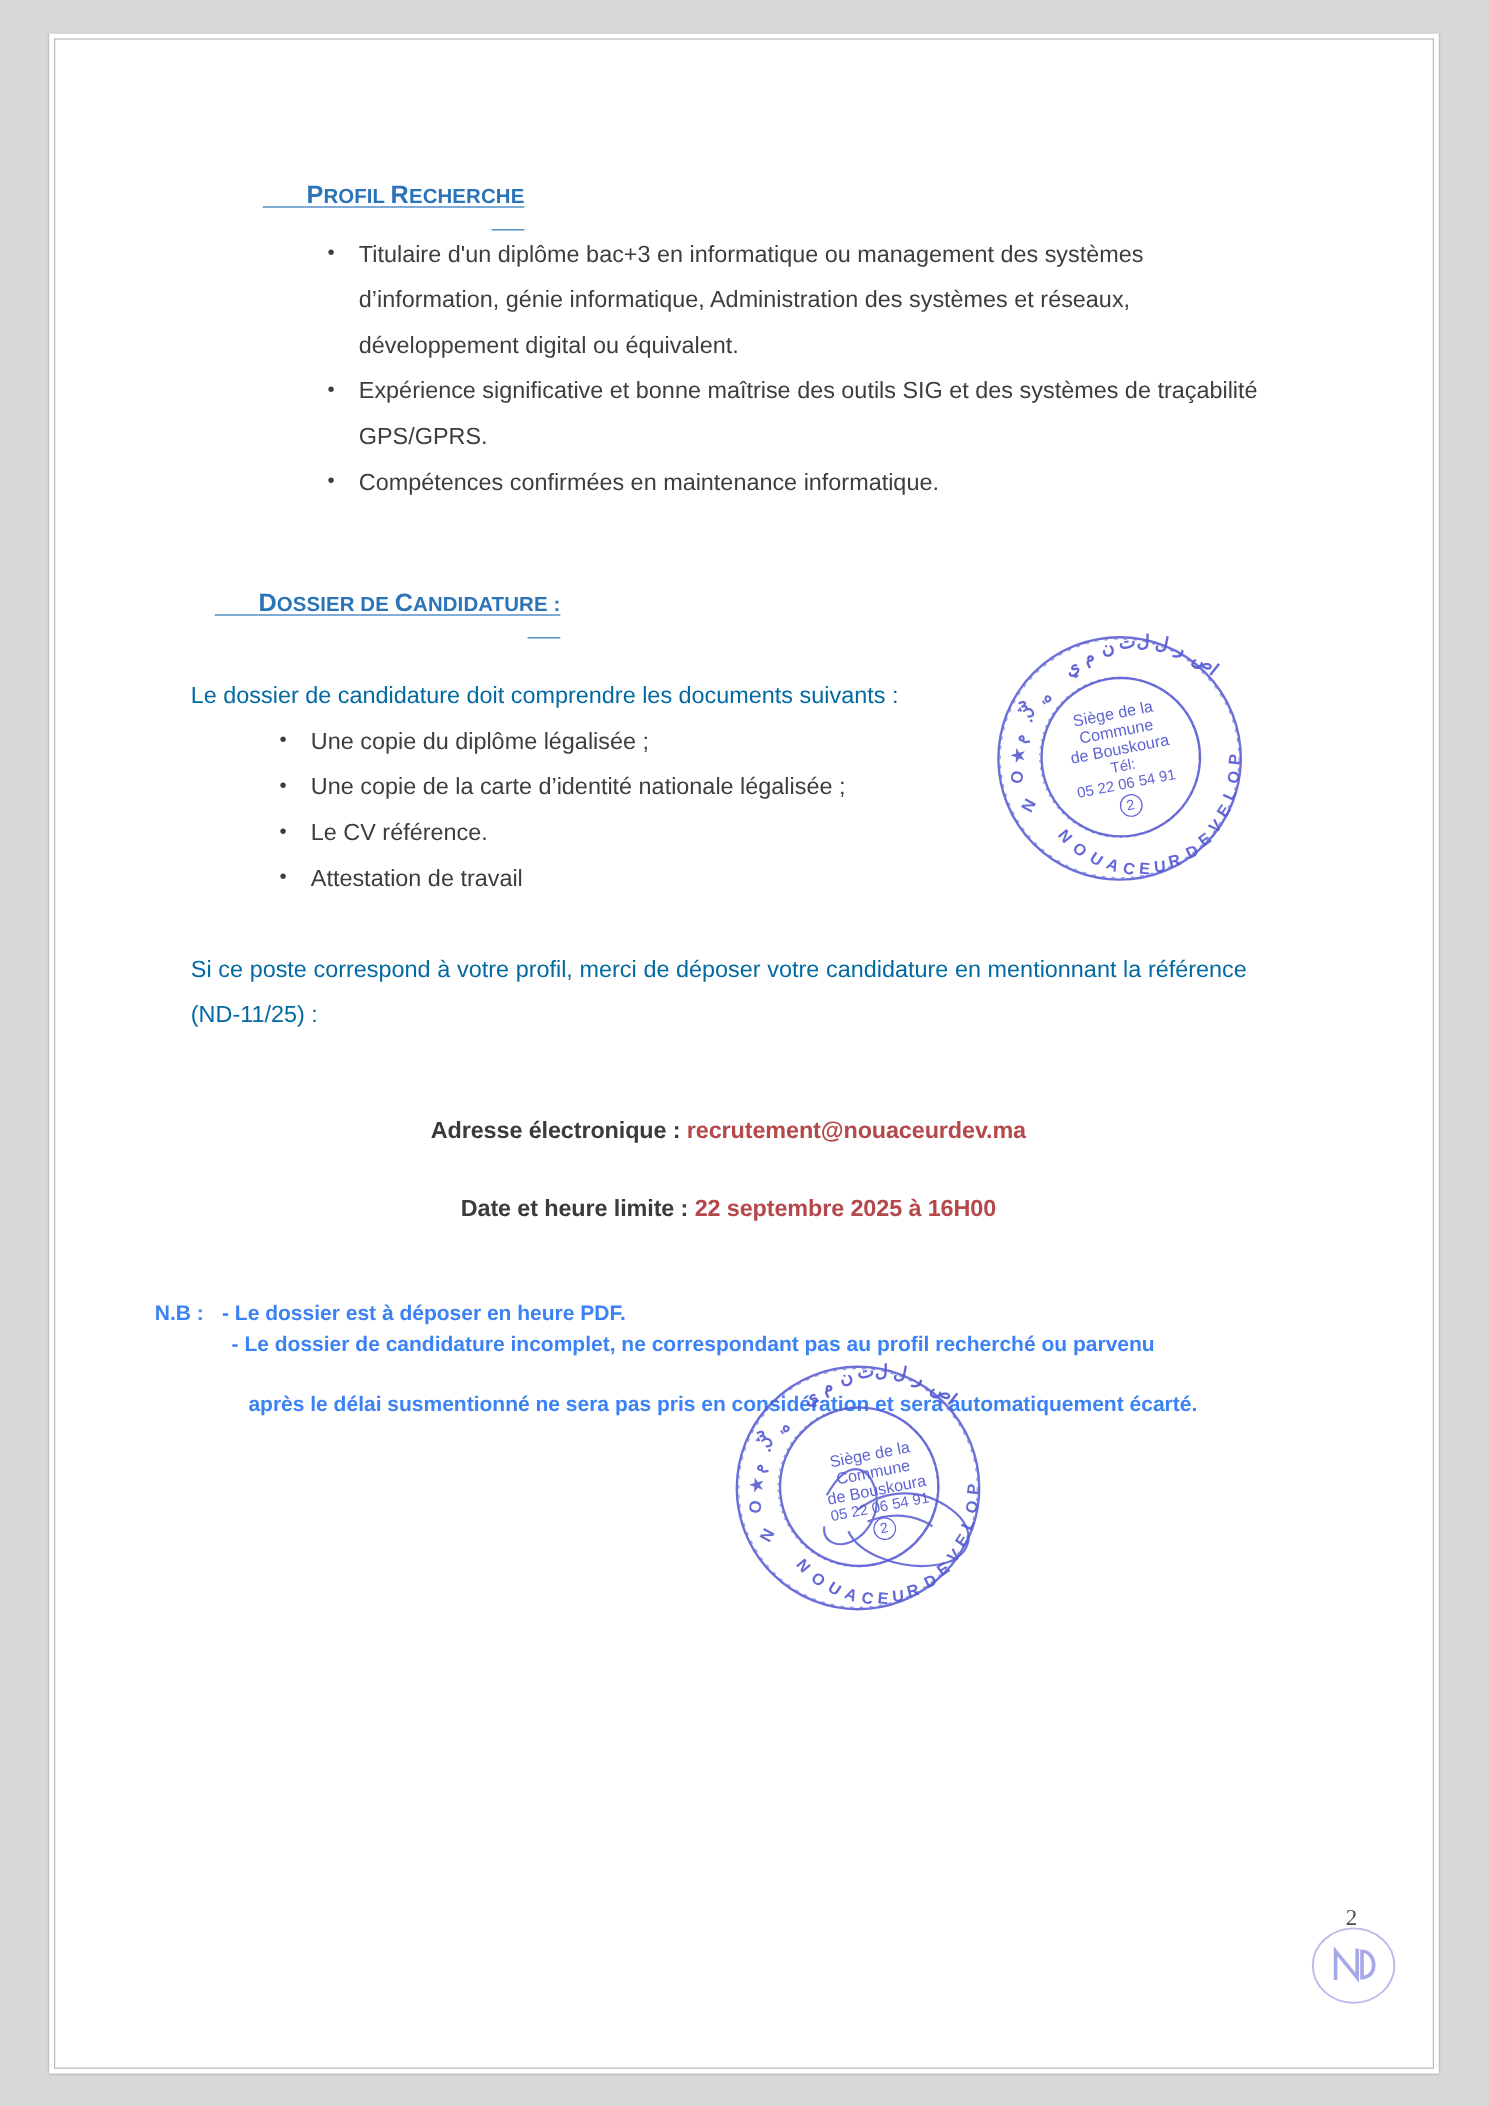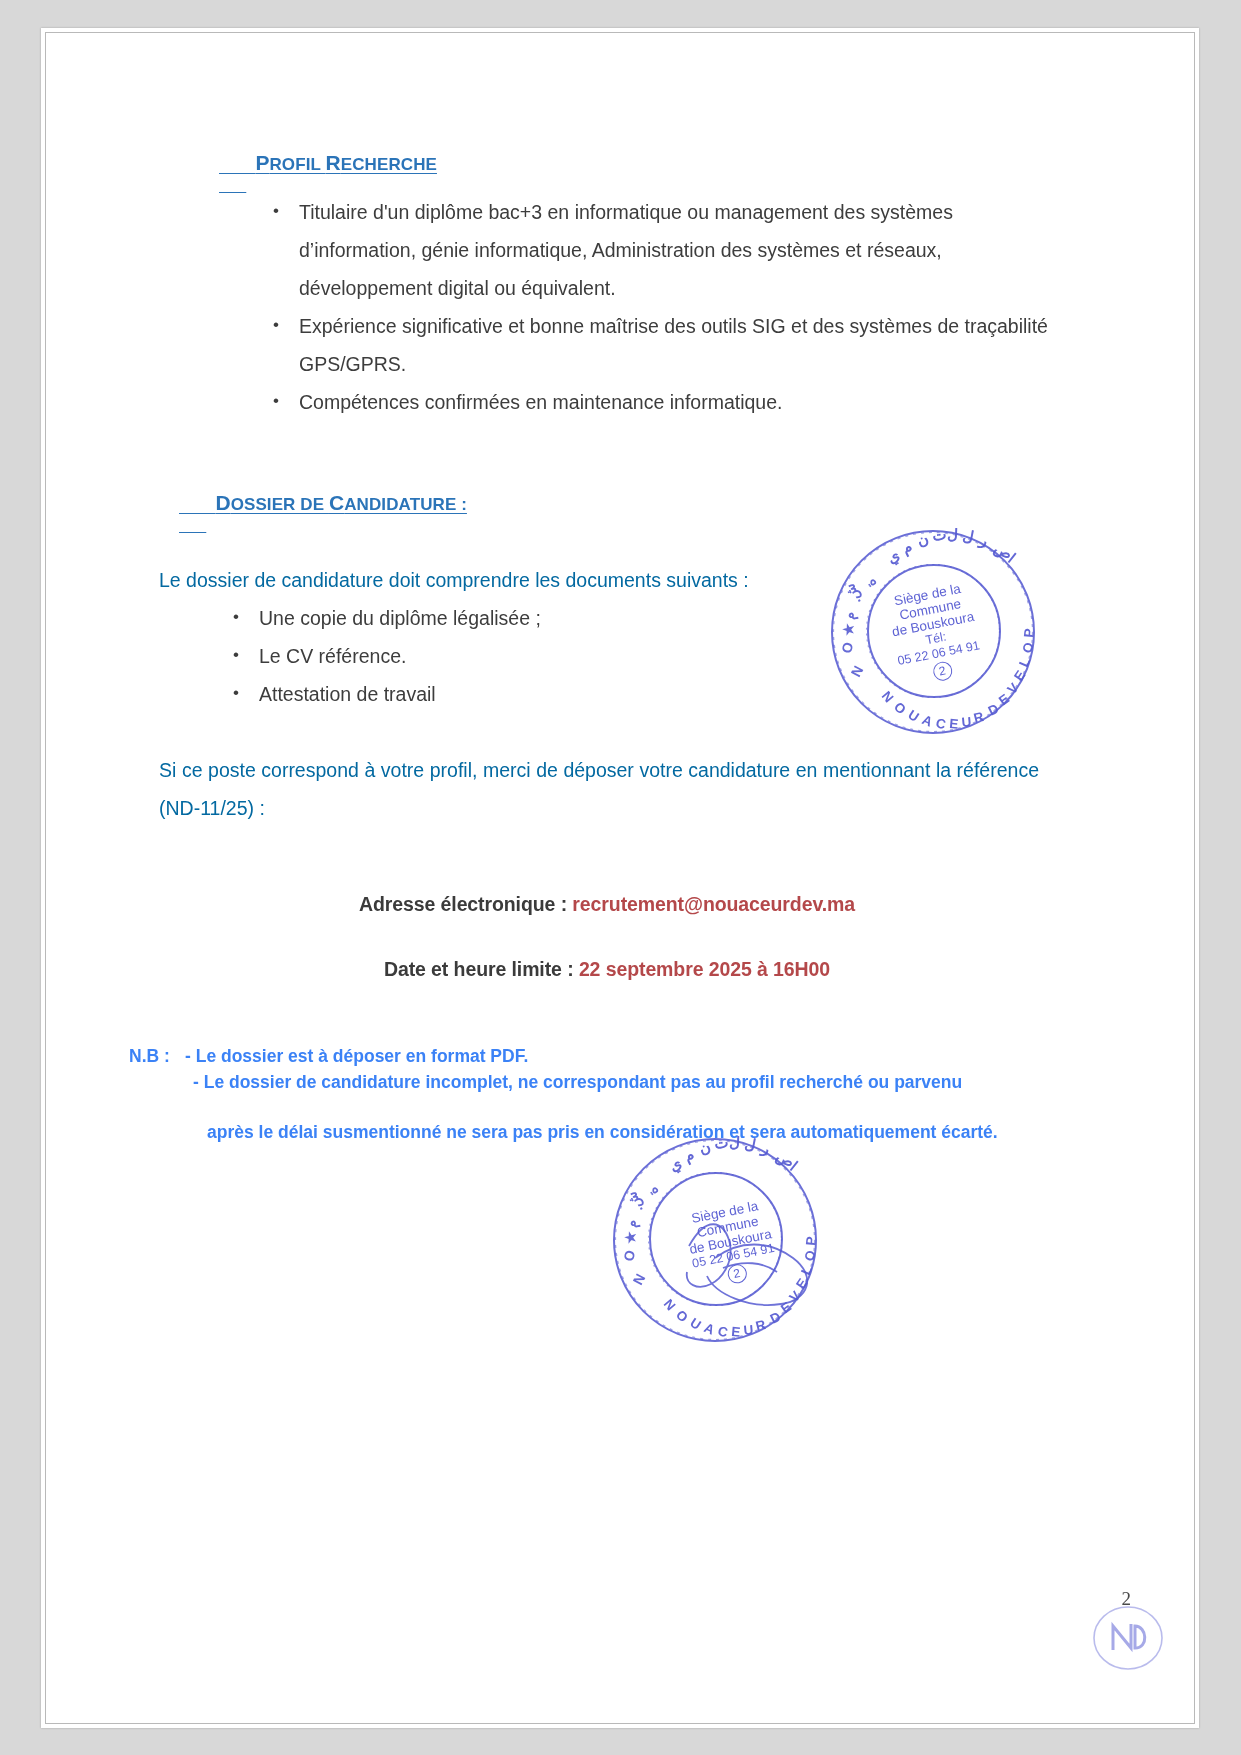--- a/index.html
+++ b/index.html
@@ -46,20 +46,21 @@
 
   .sec-head {
     color: #2b74b8;
     font-weight: bold;
     text-decoration: underline;
     text-underline-offset: 3px;
     letter-spacing: .1px;
     display: inline-block;
     font-stretch: condensed;
     white-space: pre;
+    text-align: right;
   }
   .sec-head .cap { font-size: 21px; }
   .sec-head .sc  { font-size: 17px; }
 
   #head-profil { margin-left: 82px; }
   #head-dossier { margin-left: 42px; margin-top: 0; }
 
   ul.b {
     list-style: none;
     margin: 0;
@@ -196,40 +197,41 @@
     <div id="head-dossier" style="margin-top:52px;">
       <span class="sec-head">
         <span class="cap">D</span><span class="sc">OSSIER DE </span><span class="cap">C</span><span class="sc">ANDIDATURE :</span>
       </span>
     </div>
 
     <div class="para" id="intro-docs">Le dossier de candidature doit comprendre les documents suivants :</div>
 
     <ul class="b" id="list-docs">
       <li>Une copie du diplôme légalisée ;</li>
+      <li>Une copie de la carte d’identité nationale légalisée ;</li>
       <li>Le CV référence.</li>
       <li>Attestation de travail</li>
     </ul>
 
     <div class="para" id="apply-para" style="margin-top:38px;">Si ce poste correspond à votre profil, merci de déposer votre candidature en mentionnant la référence (ND-11/25) :</div>
 
     <div class="center-bold" style="margin-top:66px;">
       <span>Adresse électronique :</span>
       <span class="accent">recrutement@nouaceurdev.ma</span>
     </div>
 
     <div class="center-bold" style="margin-top:42px;">
       <span>Date et heure limite :</span>
       <span class="accent">22 septembre 2025 à 16H00</span>
     </div>
 
     <div id="nb-block" style="margin-top:62px;">
       <div class="nb-row">
         <div id="nb-lbl">N.B :</div>
-        <div>- Le dossier est à déposer en format PDF.</div>
+        <div>- Le dossier est à déposer en heure PDF.</div>
       </div>
       <div id="nb-line2">- Le dossier de candidature incomplet, ne correspondant pas au profil recherché ou parvenu</div>
       <div id="nb-line3">après le délai susmentionné ne sera pas pris en considération et sera automatiquement écarté.</div>
     </div>
 
   </div>
 
   <div class="stamp" id="stamp-top">
     <div class="ring" style="left:2px; top:2px; width:200px; height:200px;"></div>
     <div class="ring inner" style="left:38px; top:36px; width:130px; height:130px;"></div>

